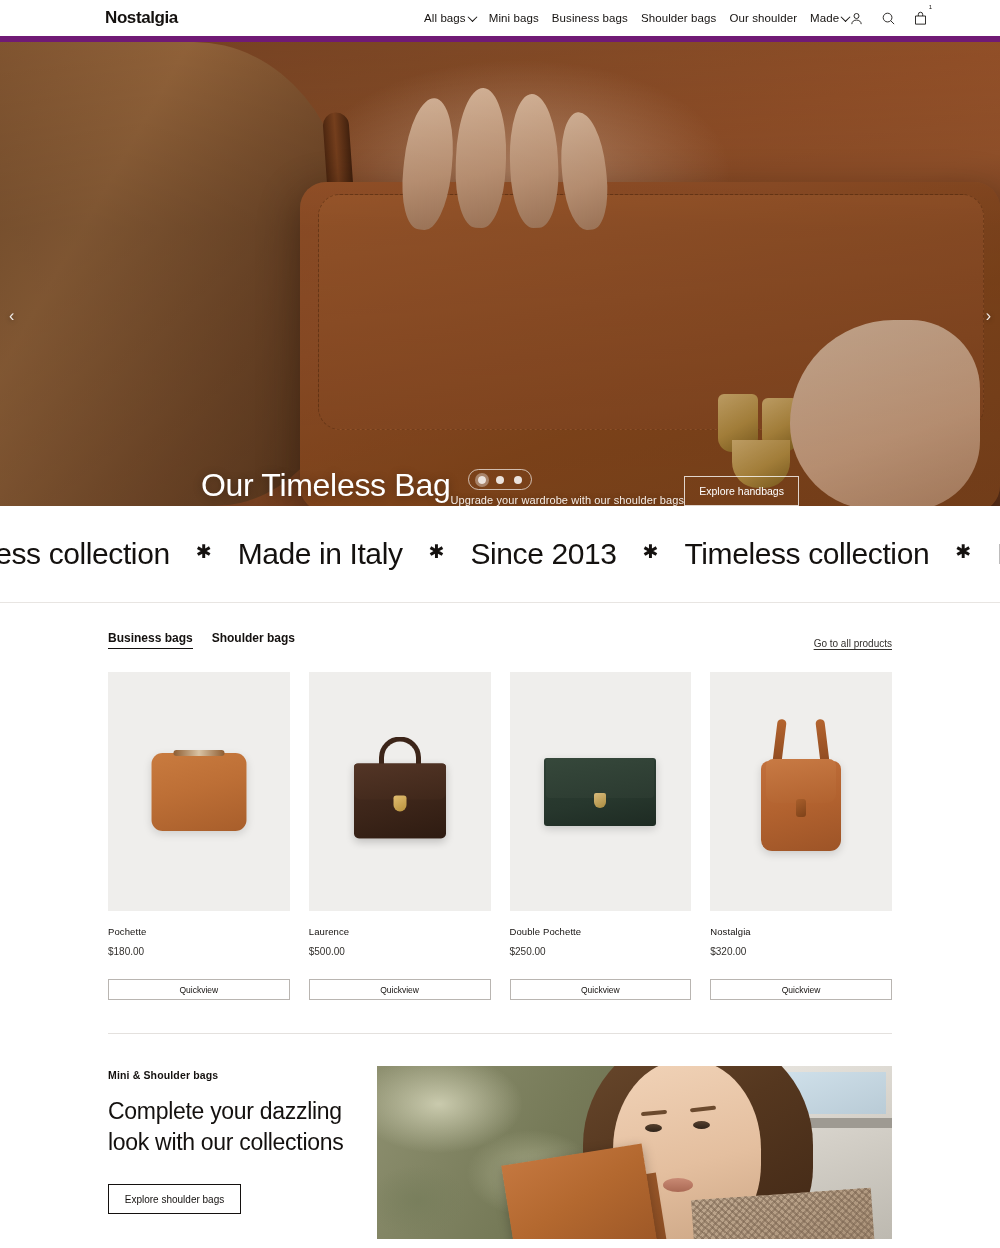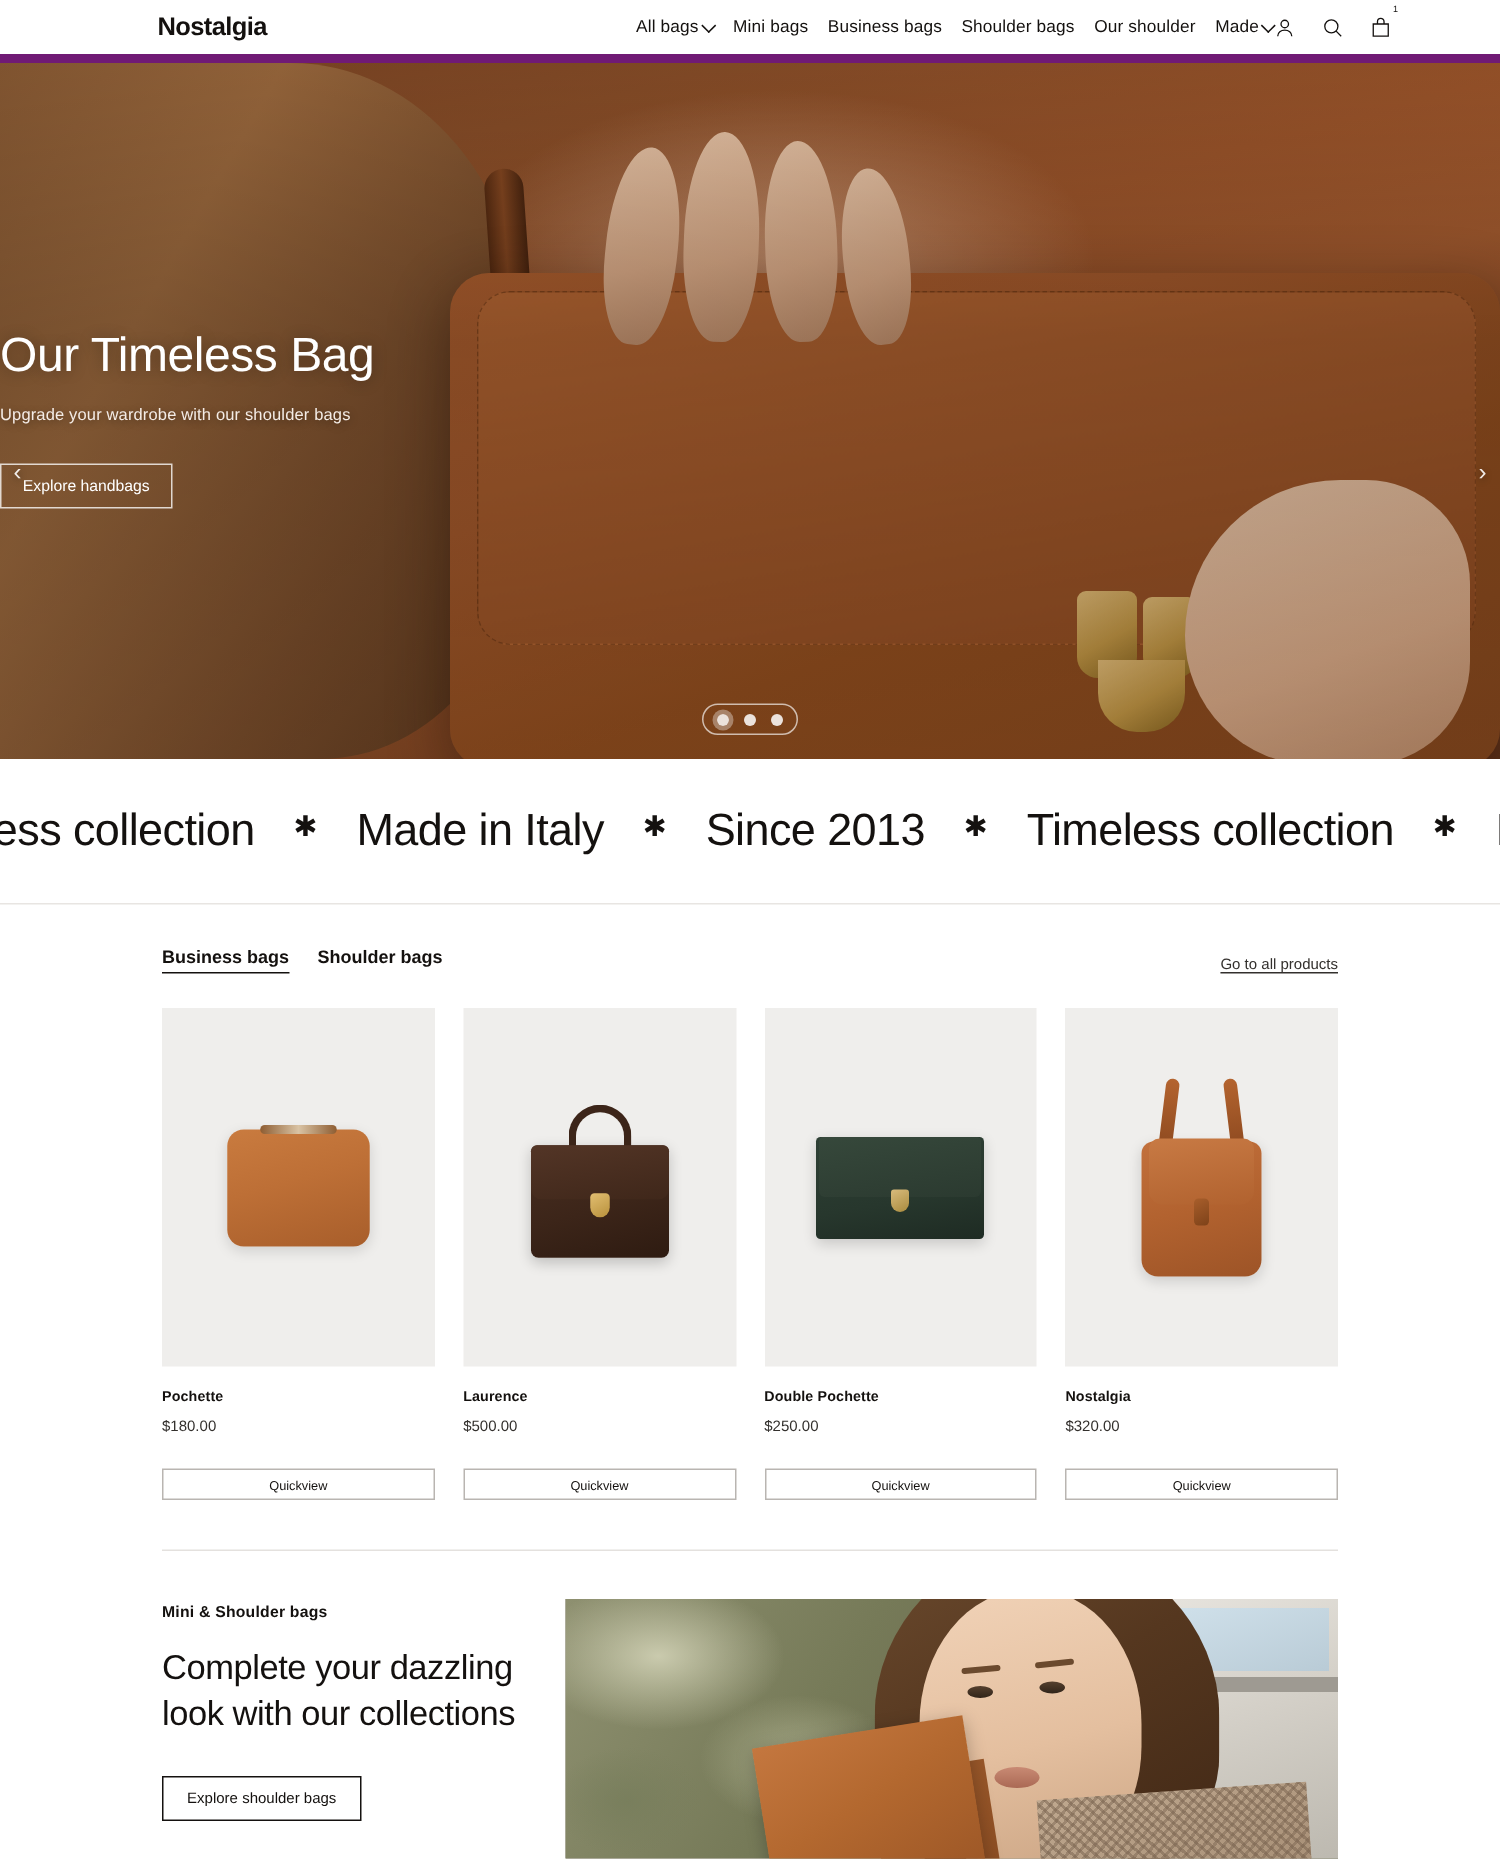--- a/index.html
+++ b/index.html
@@ -138,22 +138,22 @@
   }
 
   .hero-overlay {
     position: absolute; inset: 0;
     background: linear-gradient(180deg, rgba(0,0,0,0.10) 0%, rgba(0,0,0,0.22) 40%, rgba(0,0,0,0.18) 100%);
   }
   .hero-content {
     position: absolute;
     inset: 0;
     display: flex;
-    flex-direction: column;
-    align-items: flex-start;
+    flex-direction: row;
+    align-items: flex-end;
     justify-content: center;
     padding-top: 8px;
   }
   .hero-title {
     font-size: 32px;
     line-height: 1.24;
     font-weight: 400;
     color: #ffffff;
     text-align: center;
     letter-spacing: -0.3px;
@@ -275,21 +275,21 @@
   .thumb {
     height: 239px;
     background: #efeeec;
     position: relative;
     overflow: hidden;
     cursor: pointer;
   }
   .p-name {
     margin-top: 15px;
     font-size: 9.5px;
-    font-weight: 700;
+    font-weight: 400;
     color: #14110f;
     letter-spacing: 0.1px;
   }
   .p-price {
     margin-top: 9px;
     font-size: 10px;
     color: #33302d;
   }
   .qv {
     margin-top: 22px;

